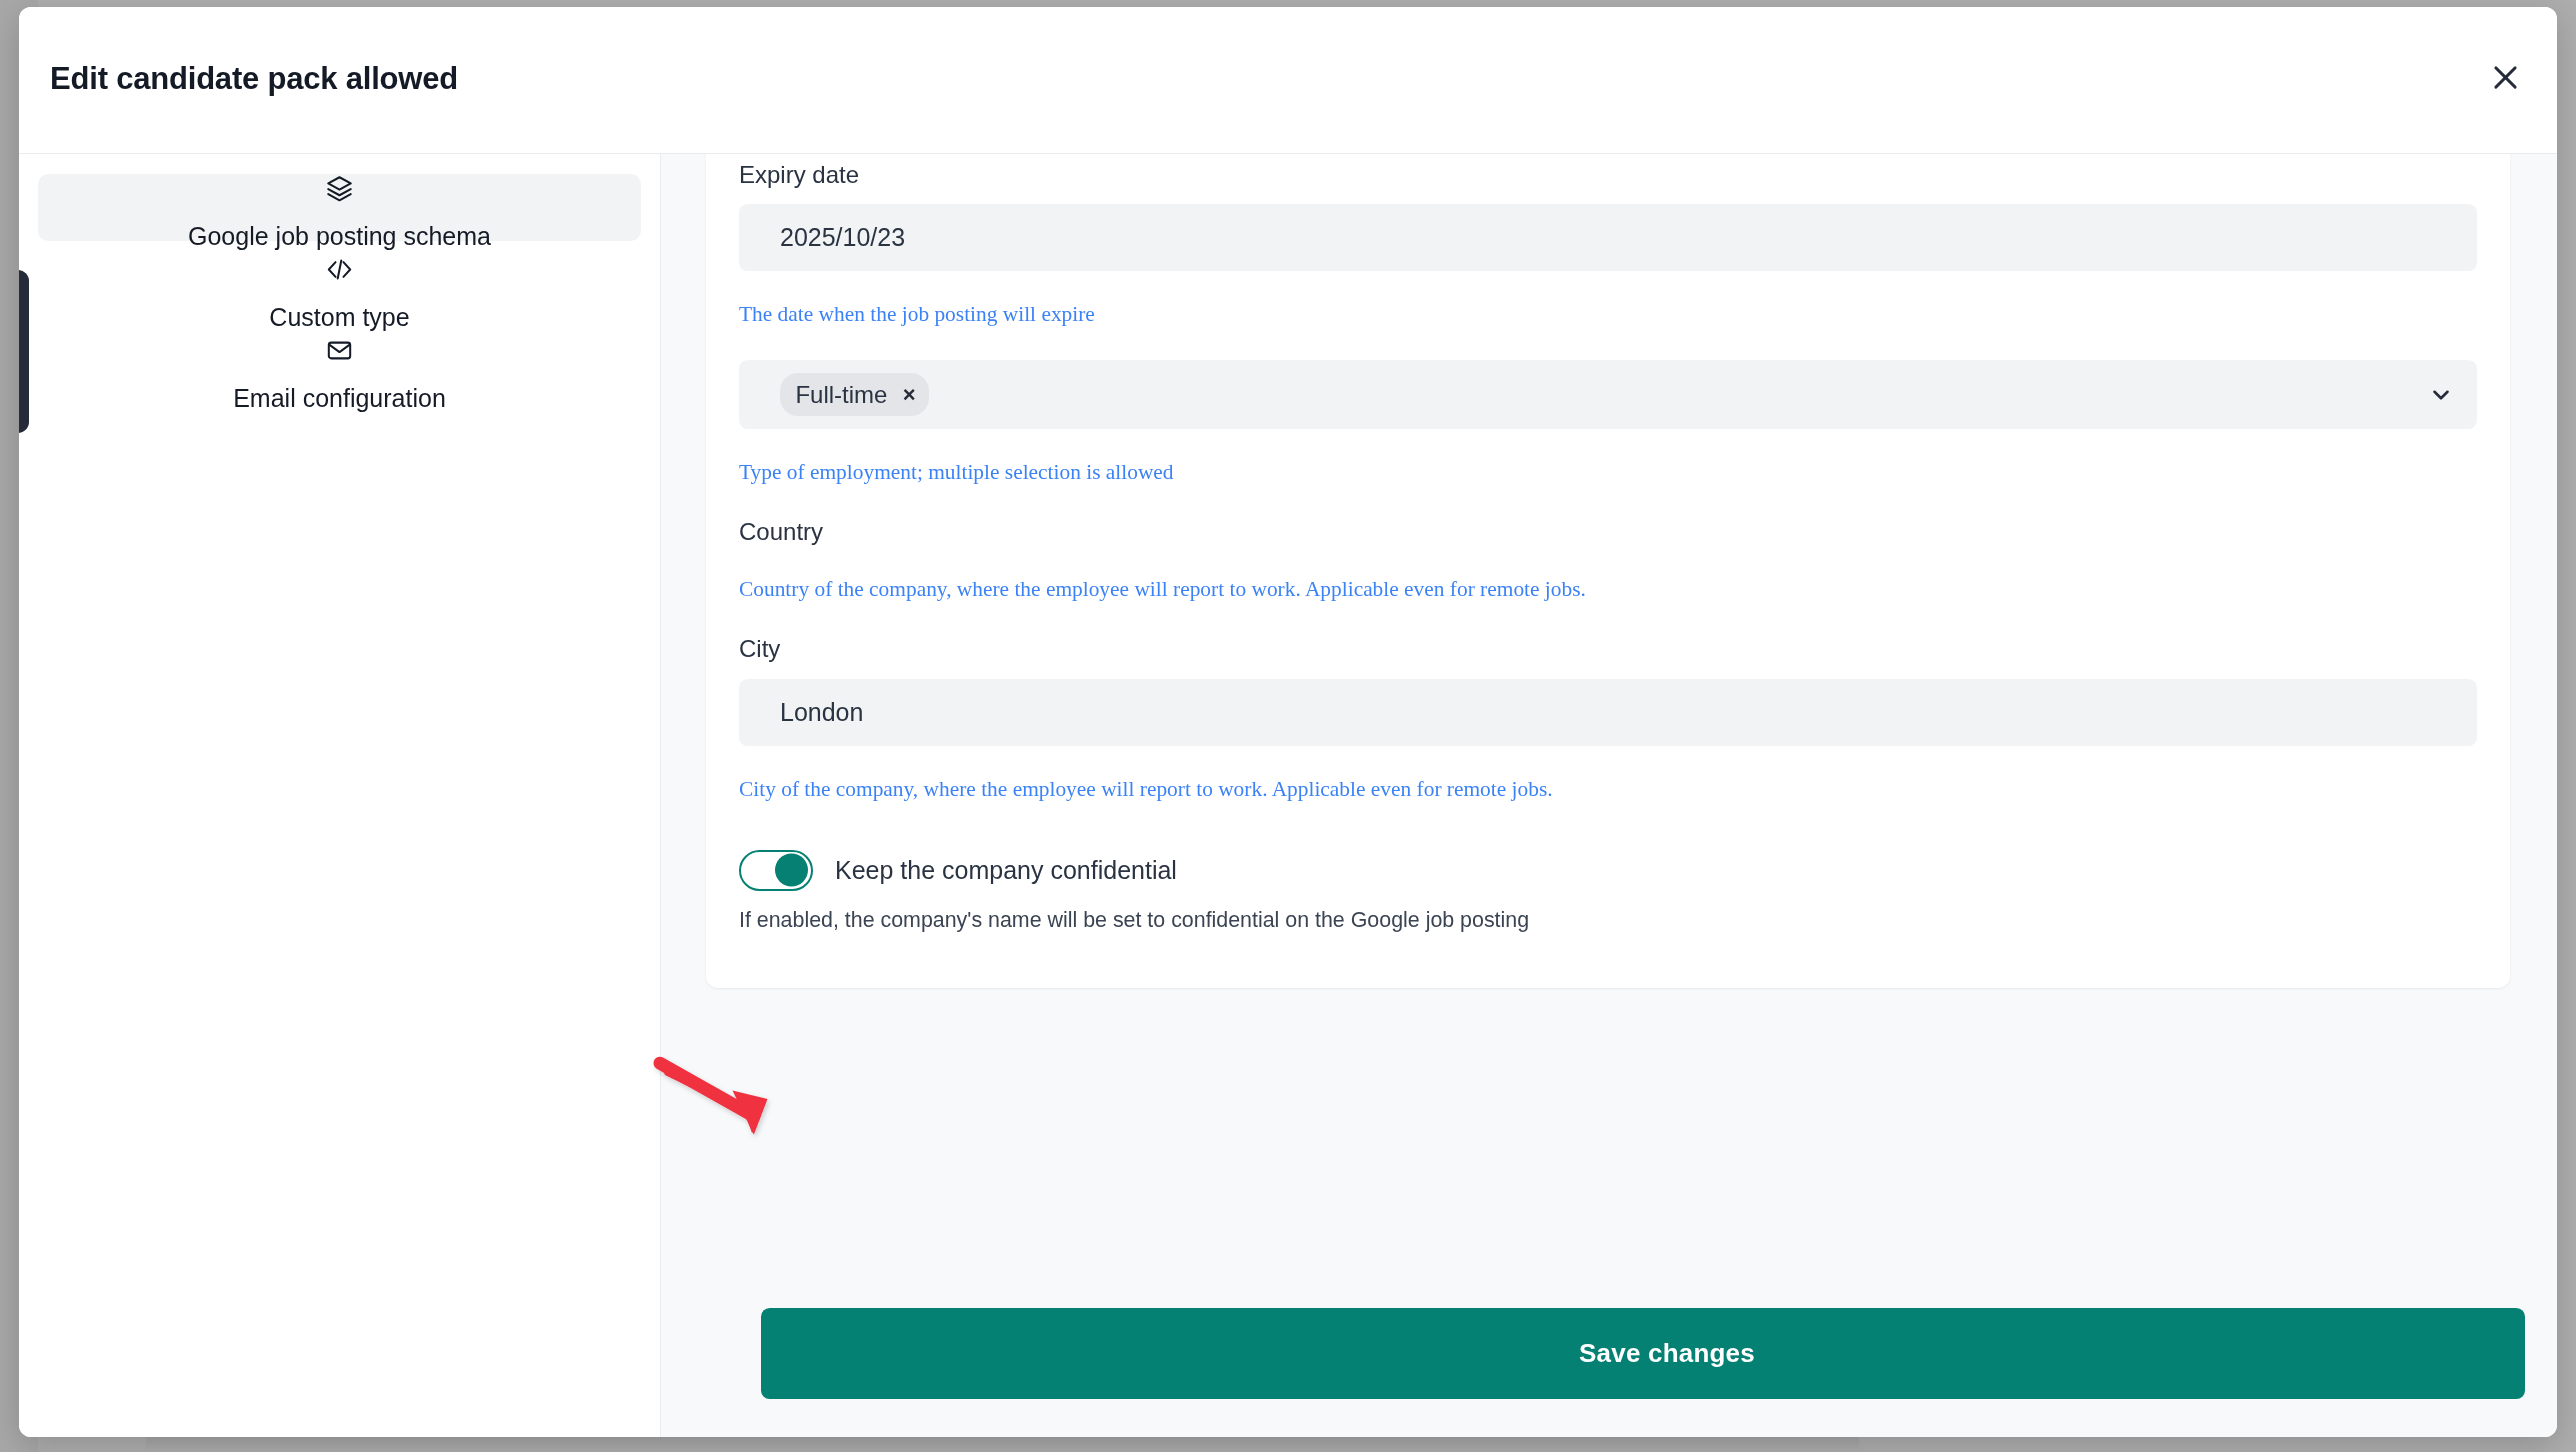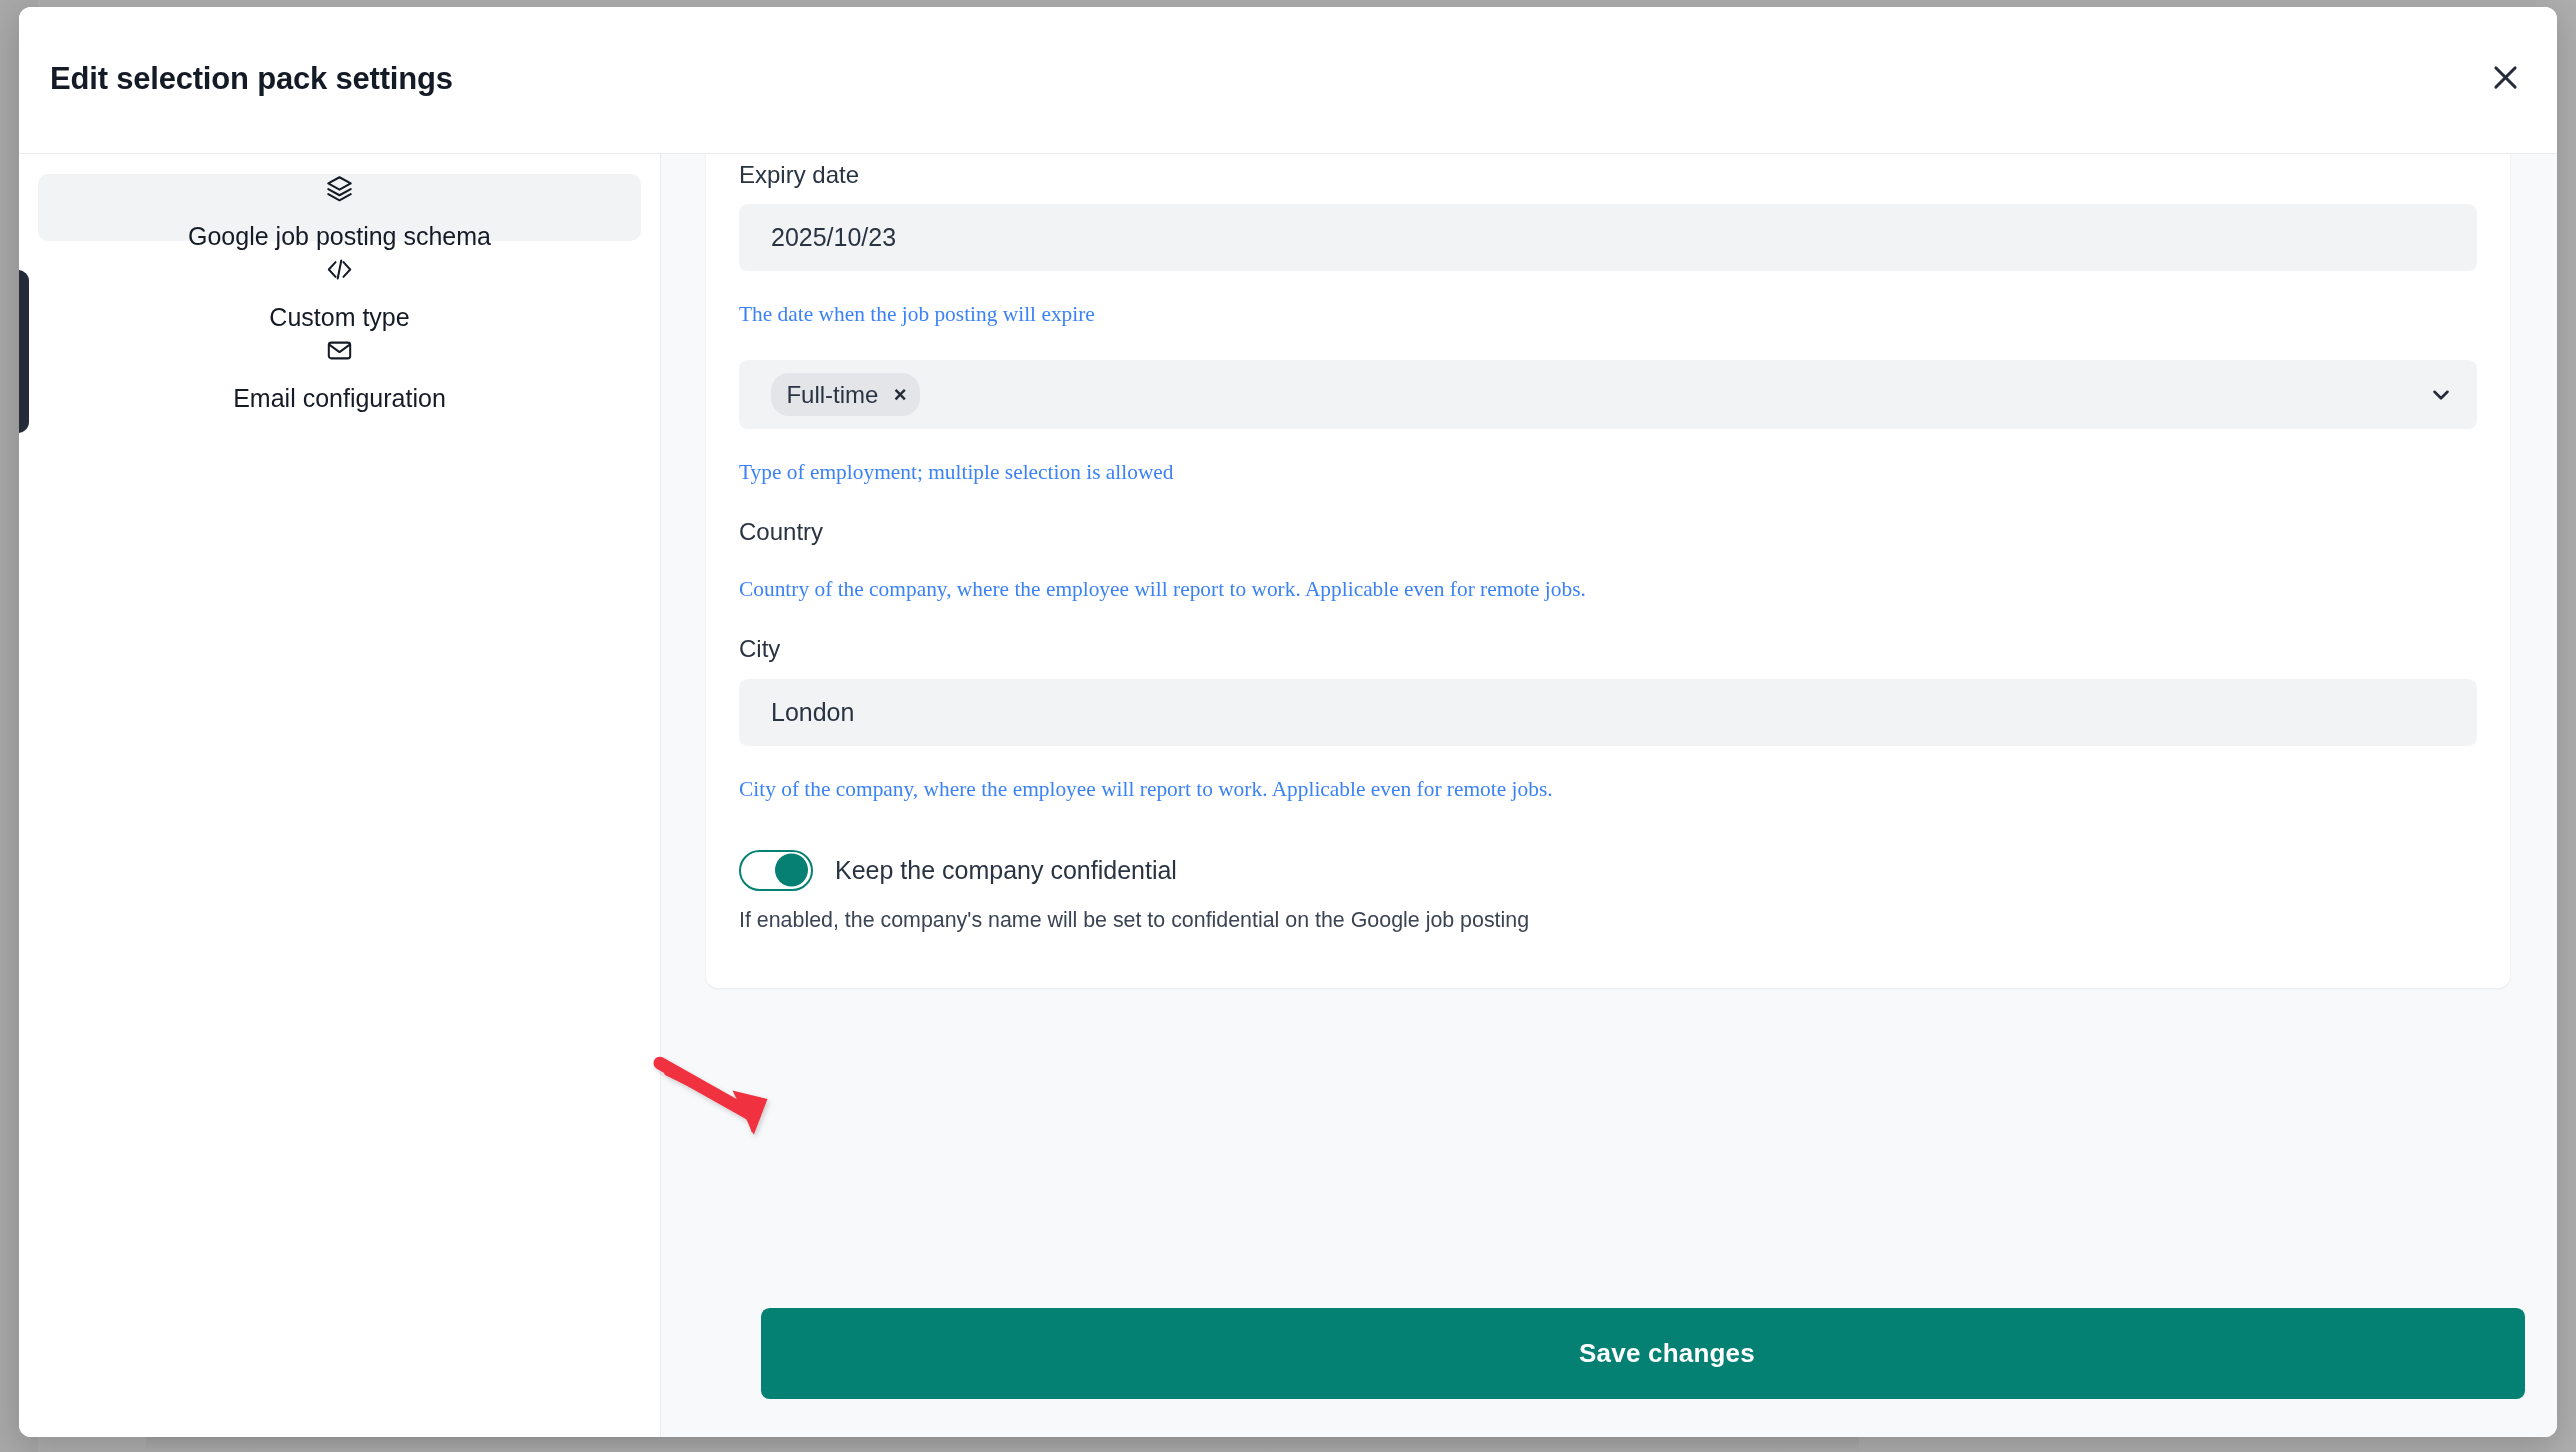--- a/index.html
+++ b/index.html
@@ -155,21 +155,21 @@
     margin-bottom: 15.4px;
     display: block;
   }
   .field-control {
     position: relative;
     background: #f1f3f5;
     border-radius: 8.6px;
     min-height: 67px;
     display: flex;
     align-items: center;
-    padding: 0 32px;
+    padding: 0 41px;
   }
   .field-control.tall { min-height: 69px; }
   .field-value {
     font-size: 25px;
     color: #2a3342;
   }
   .field-help {
     font-size: 21.4px;
     color: #3b82f6;
     margin-top: 31px;
@@ -281,21 +281,21 @@
 <body>
 
 <div id="backdrop">
   <div class="backdrop-strip-left"></div>
   <div class="backdrop-bottom-shadow"></div>
 </div>
 
 <div id="modal">
 
   <div id="modal-header">
-    <div id="modal-title">Edit selection pack settings</div>
+    <div id="modal-title">Edit candidate pack allowed</div>
     <button id="close-button">
       <span>
         <svg width="33" height="33" viewBox="0 0 24 24" fill="none" stroke="#252b38" stroke-width="2.1" stroke-linecap="round">
           <line x1="5" y1="5" x2="19" y2="19"></line>
           <line x1="19" y1="5" x2="5" y2="19"></line>
         </svg>
       </span>
     </button>
   </div>
 

